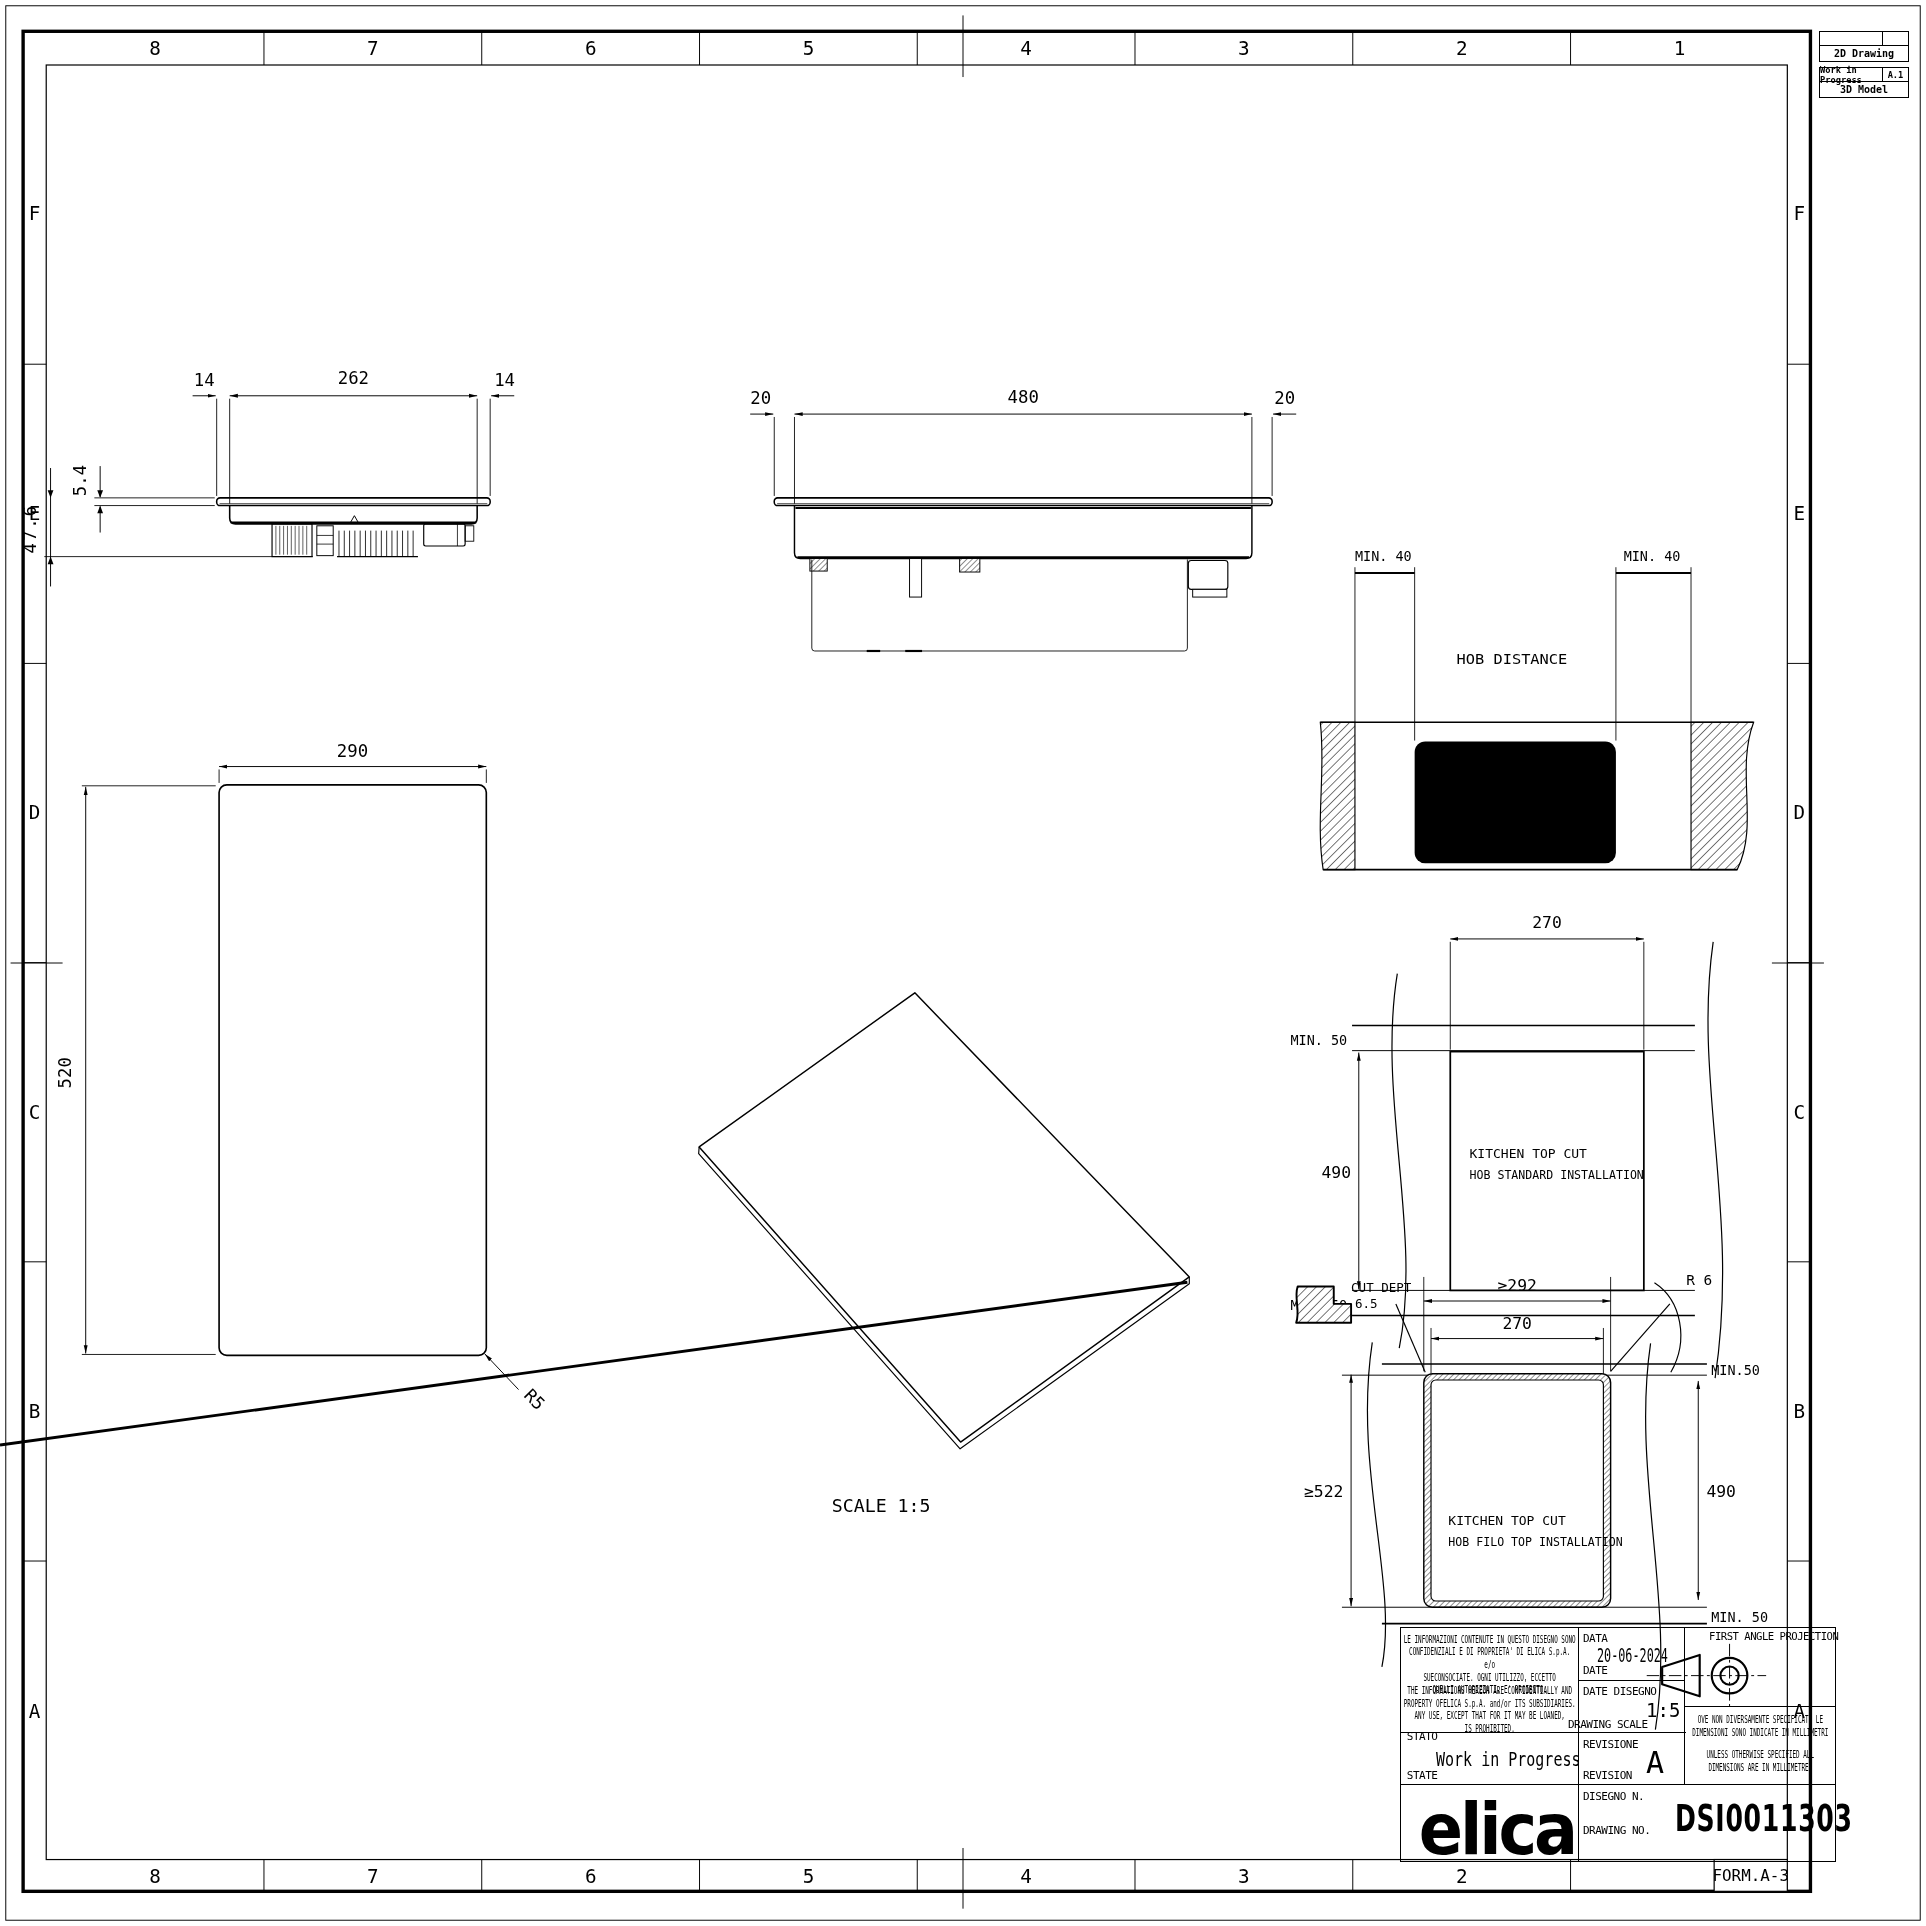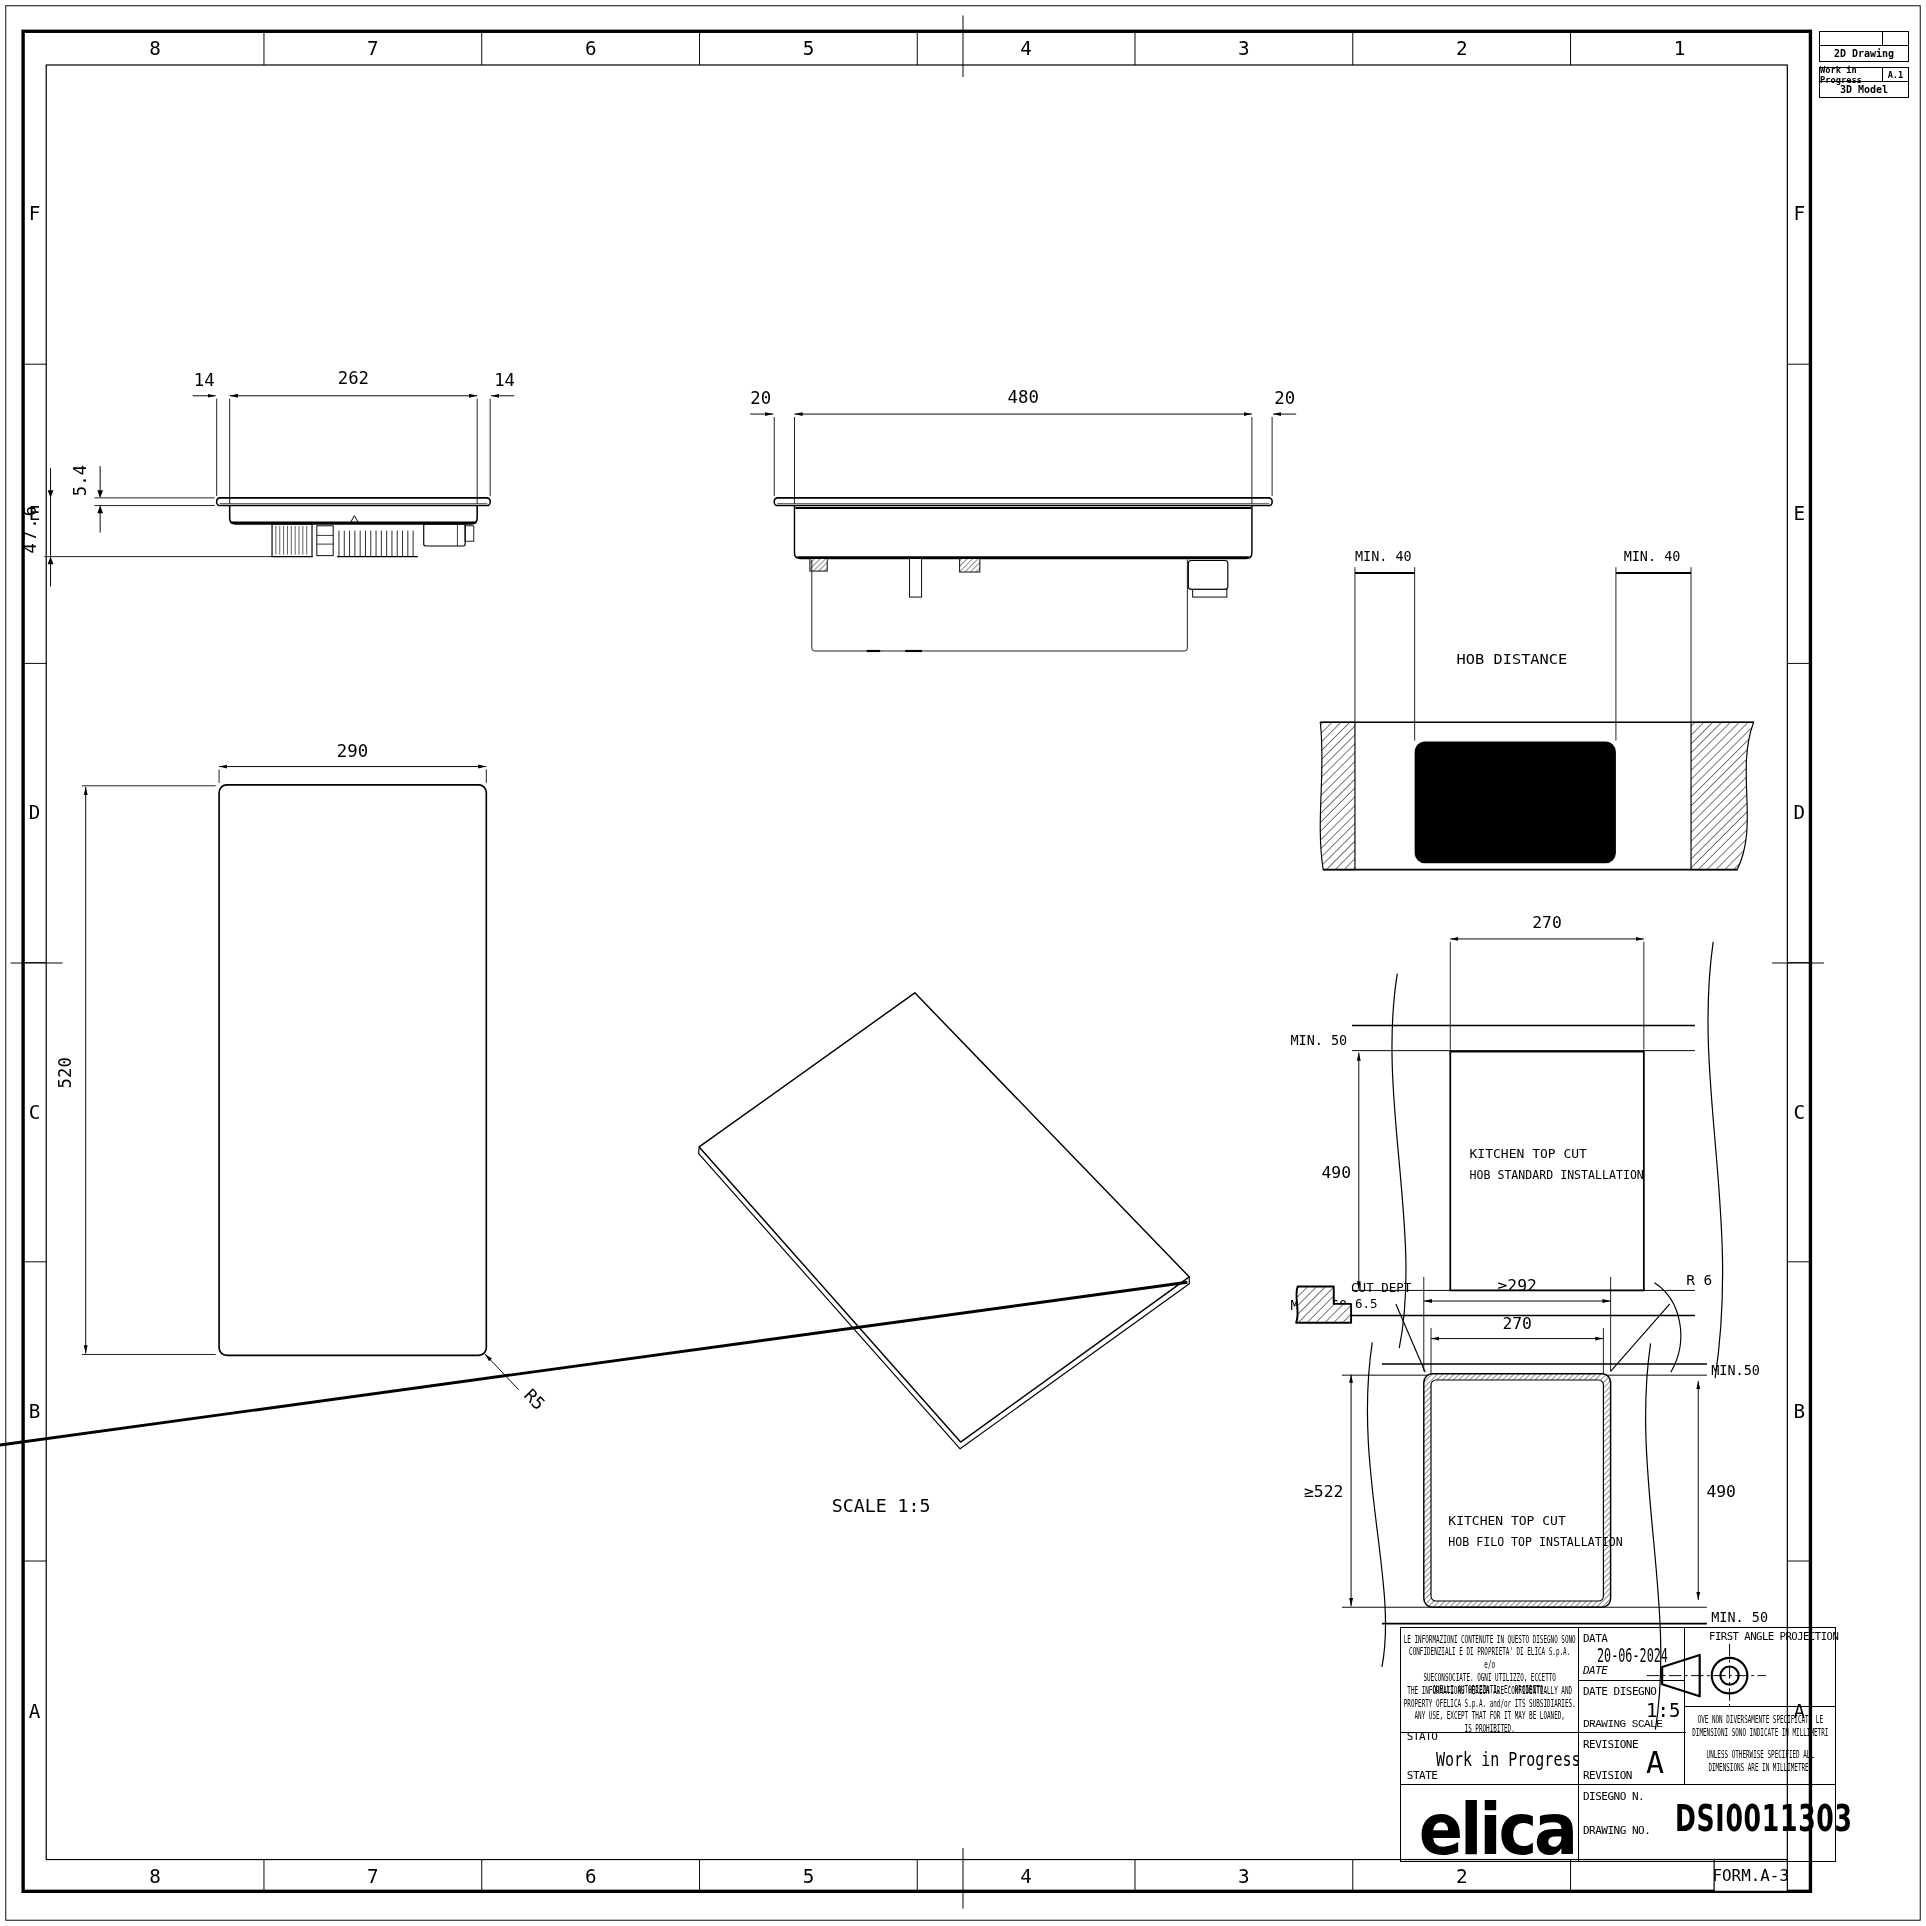--- a/index.html
+++ b/index.html
@@ -356,25 +356,25 @@
   <div class="legal squeezeC" style="left:1.9px;top:5.8px;width:279px;margin-left:-53px;transform-origin:140px 0;">LE INFORMAZIONI CONTENUTE IN QUESTO DISEGNO SONO
 CONFIDENZIALI E DI PROPRIETA' DI ELICA S.p.A. e/o
 SUECONSOCIATE. OGNI UTILIZZO, ECCETTO
 QUELLI AUTORIZZATI, E' PROIBITO.</div>
   <div class="legal squeezeC" style="left:1.9px;top:57px;width:279px;margin-left:-53px;transform-origin:140px 0;">THE INFORMATIONS HEREON ARE CONFIDENTIALLY AND
 PROPERTY OFELICA S.p.A.  and/or ITS SUBSIDIARIES.
 ANY USE, EXCEPT THAT FOR IT MAY BE LOANED,
 IS PROHIBITED.</div>
 
   <div class="cell-label" style="left:182px;top:3.9px;">DATA</div>
-  <div class="cell-label" style="left:182px;top:36px;font-style:italic;">DATE</div>
+  <div class="cell-label" style="left:182px;top:36px;">DATE</div>
   <div class="bigval squeeze" style="left:196px;top:16.4px;font-size:19px;">20-06-2024</div>
 
   <div class="cell-label" style="left:182px;top:57px;">DATE DISEGNO</div>
-  <div class="cell-label" style="left:182px;top:90px;font-family:Liberation Mono, monospace;">DRAWING SCALE</div>
+  <div class="cell-label" style="left:167px;top:90px;">DRAWING SCALE</div>
   <div class="bigval" style="left:245px;top:71px;font-size:19px;">1:5</div>
 
   <div class="cell-label" style="left:5.8px;top:102px;">STATO</div>
   <div class="cell-label" style="left:5.8px;top:141px;">STATE</div>
   <div class="bigval" style="left:35px;top:119px;font-size:20px;transform:scaleX(.75);transform-origin:0 0;white-space:nowrap;">Work in Progress</div>
 
   <div class="cell-label" style="left:182px;top:110px;">REVISIONE</div>
   <div class="cell-label" style="left:182px;top:141px;">REVISION</div>
   <div class="bigval" style="left:245px;top:117px;font-size:30px;">A</div>
 

